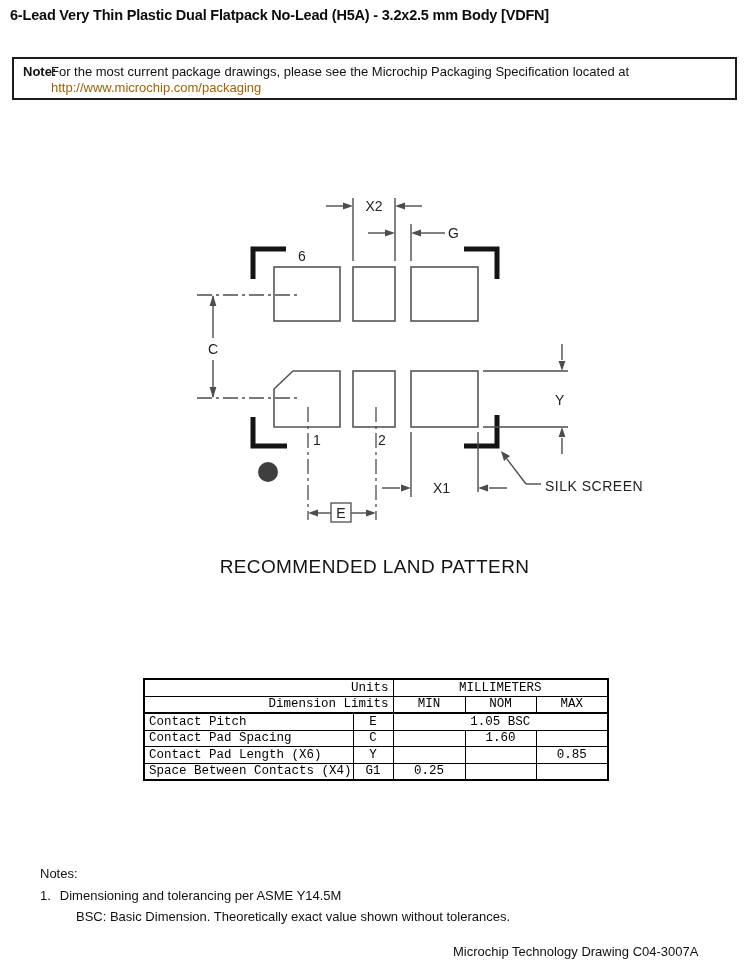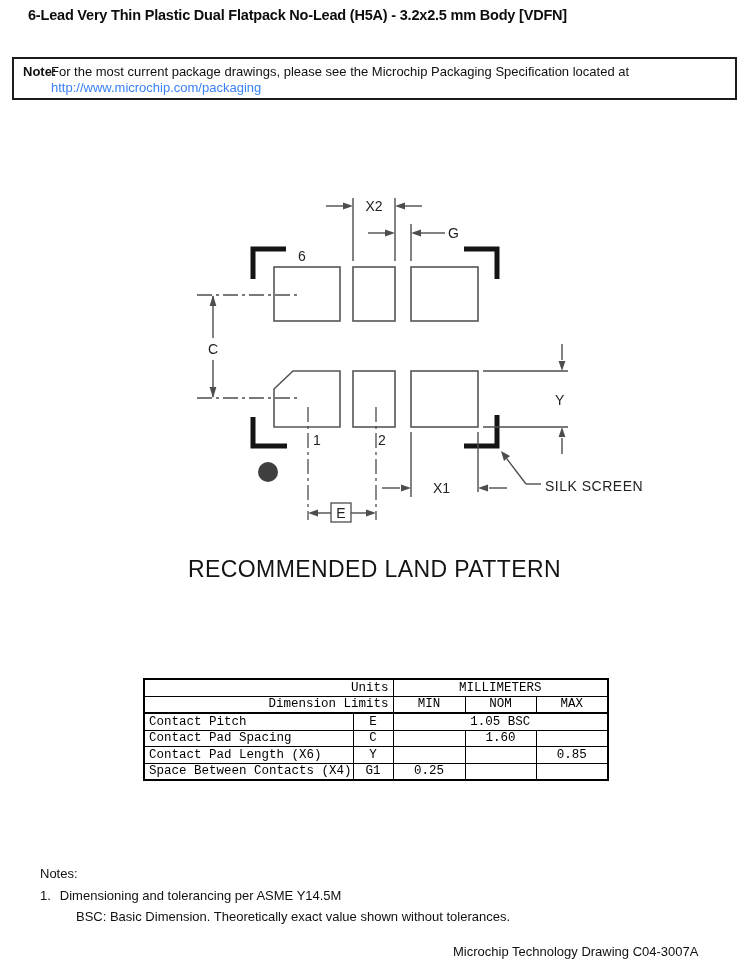--- a/index.html
+++ b/index.html
@@ -2,38 +2,38 @@
 <html><head>
 <meta charset="utf-8">
 <style>
   html,body{margin:0;padding:0;}
   body{
     width:749px;height:965px;position:relative;background:#ffffff;
     font-family:"Liberation Sans",sans-serif;color:#111;overflow:hidden;
   }
   .abs{position:absolute;}
   
-  .doc-title{left:28px;top:7px;font-size:14.5px;font-weight:bold;letter-spacing:-0.2px;color:#0d0d0d;white-space:nowrap;}
+  .doc-title{left:10px;top:7px;font-size:14.5px;font-weight:bold;letter-spacing:-0.2px;color:#0d0d0d;white-space:nowrap;}
   
   .note-box{left:12px;top:57px;width:721px;height:39px;border:2px solid #1c1c1c;display:flex;align-items:flex-start;}
   .note-label{font-weight:bold;font-size:13px;margin:5px 0 0 9px;width:28px;flex:0 0 auto;}
   .note-text{font-size:13px;line-height:16px;margin-top:5px;}
-  .note-text .url{color:#3b82f6;}
+  .note-text .url{color:#a16207;}
   
   .draw-svg{left:0;top:0;width:749px;height:965px;pointer-events:none;}
   .pad{stroke:#555;stroke-width:1.6;fill:none;}
   .dline{stroke:#4d4d4d;stroke-width:1.4;fill:none;}
   .cl{stroke:#4d4d4d;stroke-width:1.3;fill:none;stroke-dasharray:15 4 3 4;}
   .silk{stroke:#141414;stroke-width:5;fill:none;}
   .ah{fill:#4d4d4d;stroke:none;}
   .ebox{stroke:#4d4d4d;stroke-width:1.3;fill:#ffffff;}
   
   .dlabel{font-size:14px;color:#222;white-space:nowrap;}
   .dlabel.ctr{text-align:center;}
-  .caption{left:0;top:556px;width:749px;text-align:center;font-size:23px;letter-spacing:0.4px;color:#141414;}
+  .caption{left:0;top:556px;width:749px;text-align:center;font-size:19px;letter-spacing:0.4px;color:#141414;}
   
   .dim-table-wrap{left:143px;top:678px;}
   table.dims{border-collapse:collapse;table-layout:fixed;width:464px;font-size:12.5px;color:#000;}
   table.dims{border:2px solid #000;}
   table.dims td{border:1px solid #000;height:15.5px;padding:0 4px;overflow:hidden;white-space:nowrap;font-family:Liberation Mono, monospace;}
   td.cname{text-align:left;}
   td.csym,td.cval{text-align:center;padding:0 2px;}
   td.hright{text-align:right;font-size:12.5px;}
   td.hctr{text-align:center;}
   td.thickL{border-left:2px solid #000;}

